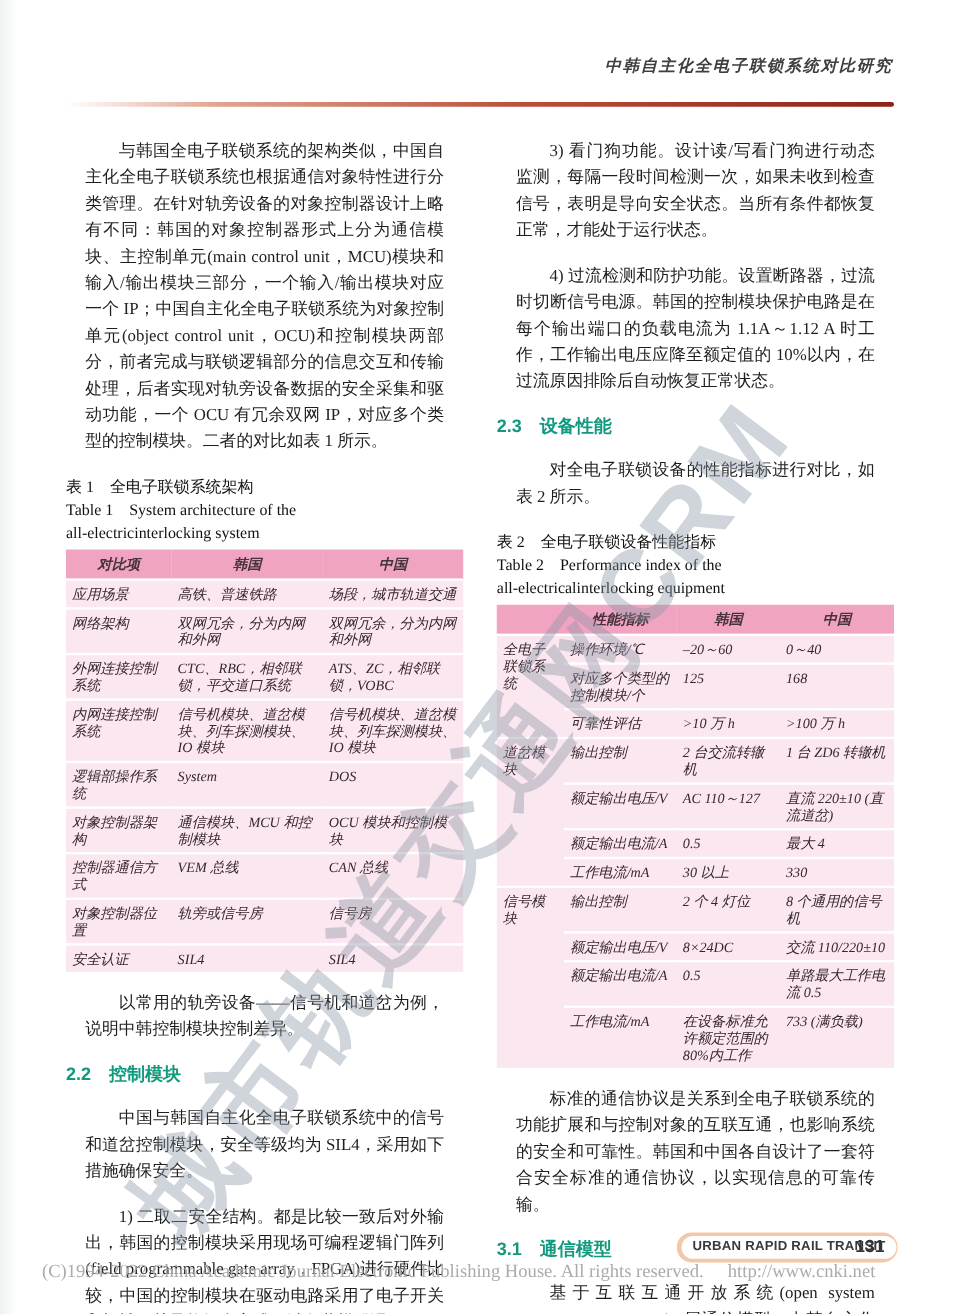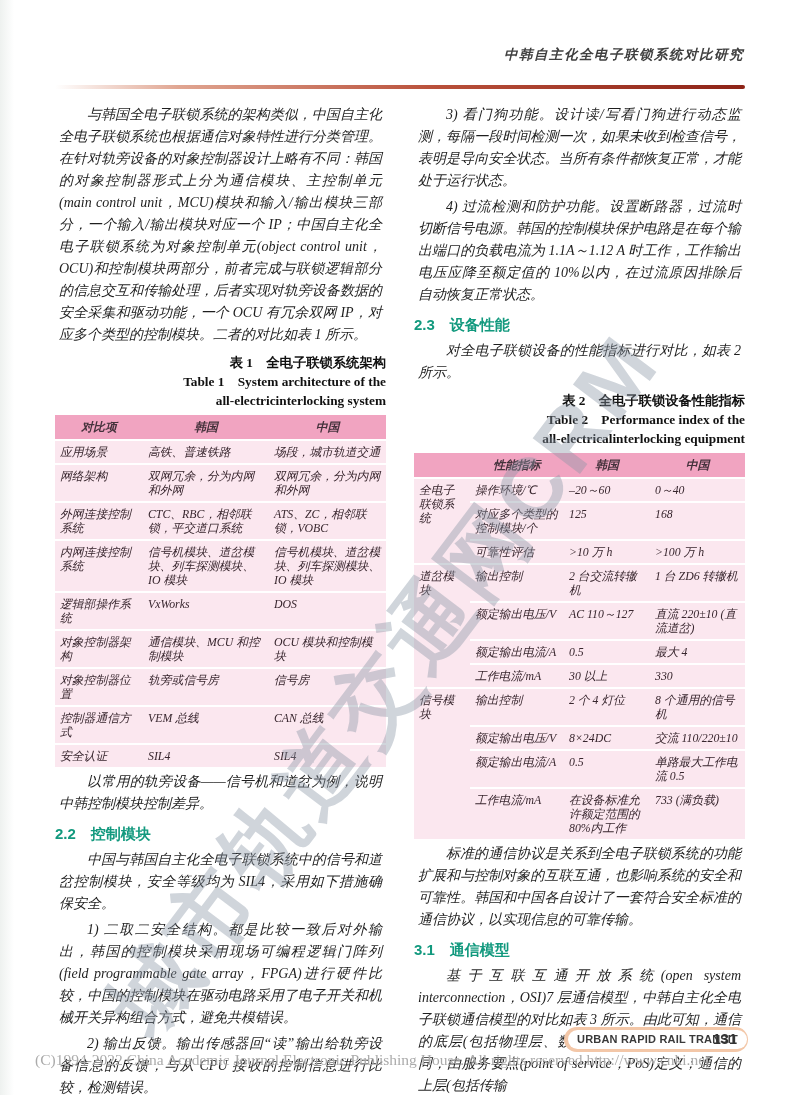--- a/index.html
+++ b/index.html
@@ -12,40 +12,40 @@
   .running-title{position:absolute;top:46px;right:56px;font-size:13.5px;font-weight:bold;
     font-style:italic;color:#404040;letter-spacing:1.5px;}
   .header-rule{position:absolute;top:85px;left:55px;width:690px;height:4px;border-radius:2px;
     background:linear-gradient(to right, rgba(255,255,255,0) 0%, #e0a591 18%, #b9503a 55%, #8d2317 100%);}
   .watermark{position:absolute;left:385px;top:685px;transform:translate(-50%,-50%) rotate(-53deg);
     font-family:"Liberation Sans", sans-serif;font-size:86px;font-weight:bold;letter-spacing:5px;
     color:rgba(138,150,164,0.40);white-space:nowrap;z-index:6;pointer-events:none;}
   .col{position:absolute;top:100px;width:331px;font-size:14px;line-height:22px;text-align:justify;color:#1e1e1e;}
   .col-left{left:55px;}
   .col-right{left:414px;}
-  p.para{margin:4px;text-indent:2em;font-style:italic;}
+  p.para{margin:16px;text-indent:2em;}
   .sec-head{font-family:"Liberation Sans", sans-serif;font-weight:bold;color:#12997e;
     font-size:15px;margin:9px 0 5px;line-height:20px;text-align:left;}
   .sec-head.major{font-size:17.5px;margin:14px 0 8px;line-height:24px;}
-  .caption{text-align:right;font-weight:bold;font-size:13.3px;line-height:19px;margin:7px 0 5px;color:#111;}
+  .caption{text-align:left;font-weight:normal;font-size:13.3px;line-height:19px;margin:7px 0 5px;color:#111;}
   table.data-table{width:100%;border-collapse:collapse;background:#fbe7ef;font-size:11.8px;
     line-height:14px;color:#38262e;font-style:italic;margin:0 0 4px 0;}
   .data-table th{background:#f1a4c1;font-weight:bold;padding:5px 4px;text-align:center;color:#45323c;}
   .data-table td{padding:4px 5px;border-top:2px solid #ffffff;vertical-align:top;text-align:left;}
   .data-table td.grp{vertical-align:top;}
   .t1 col.c1{width:88px;} .t1 col.c2{width:126px;} .t1 col.c3{width:117px;}
   .t2 col.c1{width:56px;} .t2 col.c2{width:94px;} .t2 col.c3{width:86px;} .t2 col.c4{width:95px;}
   .badge{position:absolute;top:1027px;right:52px;width:184px;height:25px;background:#f3c7a8;border-radius:13px;z-index:8;}
   .badge-inner{position:absolute;left:4px;top:3px;height:19px;line-height:19px;background:#ffffff;
     border-radius:10px;padding:0 9px;font-family:"Liberation Sans", sans-serif;font-size:11px;
     font-weight:bold;color:#3a3a3a;letter-spacing:0.2px;white-space:nowrap;}
   .badge-num{position:absolute;right:11px;top:0;line-height:25px;font-family:"Liberation Sans", sans-serif;
     font-size:14.5px;font-weight:bold;color:#333;}
   .copyright{position:absolute;left:35px;top:1051px;font-size:15.5px;color:#ababab;white-space:nowrap;z-index:7;}
-  .copyright .url{}
+  .copyright .url{margin-left:20px;}
 </style>
 </head>
 <body>
 
 <div class="edge-tint"></div>
 
 <div class="running-title">中韩自主化全电子联锁系统对比研究</div>
 <div class="header-rule"></div>
 
 <div class="watermark">城市轨道交通网CRM</div>
@@ -88,37 +88,37 @@
         <td>CTC、RBC，相邻联锁，平交道口系统</td>
         <td>ATS、ZC，相邻联锁，VOBC</td>
       </tr>
       <tr>
         <td>内网连接控制系统</td>
         <td>信号机模块、道岔模块、列车探测模块、IO 模块</td>
         <td>信号机模块、道岔模块、列车探测模块、IO 模块</td>
       </tr>
       <tr>
         <td>逻辑部操作系统</td>
-        <td>VxWorks</td>
+        <td>System</td>
         <td>DOS</td>
       </tr>
       <tr>
         <td>对象控制器架构</td>
         <td>通信模块、MCU 和控制模块</td>
         <td>OCU 模块和控制模块</td>
       </tr>
       <tr>
+        <td>控制器通信方式</td>
+        <td>VEM 总线</td>
+        <td>CAN 总线</td>
+      </tr>
+      <tr>
         <td>对象控制器位置</td>
         <td>轨旁或信号房</td>
         <td>信号房</td>
-      </tr>
-      <tr>
-        <td>控制器通信方式</td>
-        <td>VEM 总线</td>
-        <td>CAN 总线</td>
       </tr>
       <tr>
         <td>安全认证</td>
         <td>SIL4</td>
         <td>SIL4</td>
       </tr>
     </tbody>
   </table>
 
   <p class="para">以常用的轨旁设备——信号机和道岔为例，说明中韩控制模块控制差异。</p>

